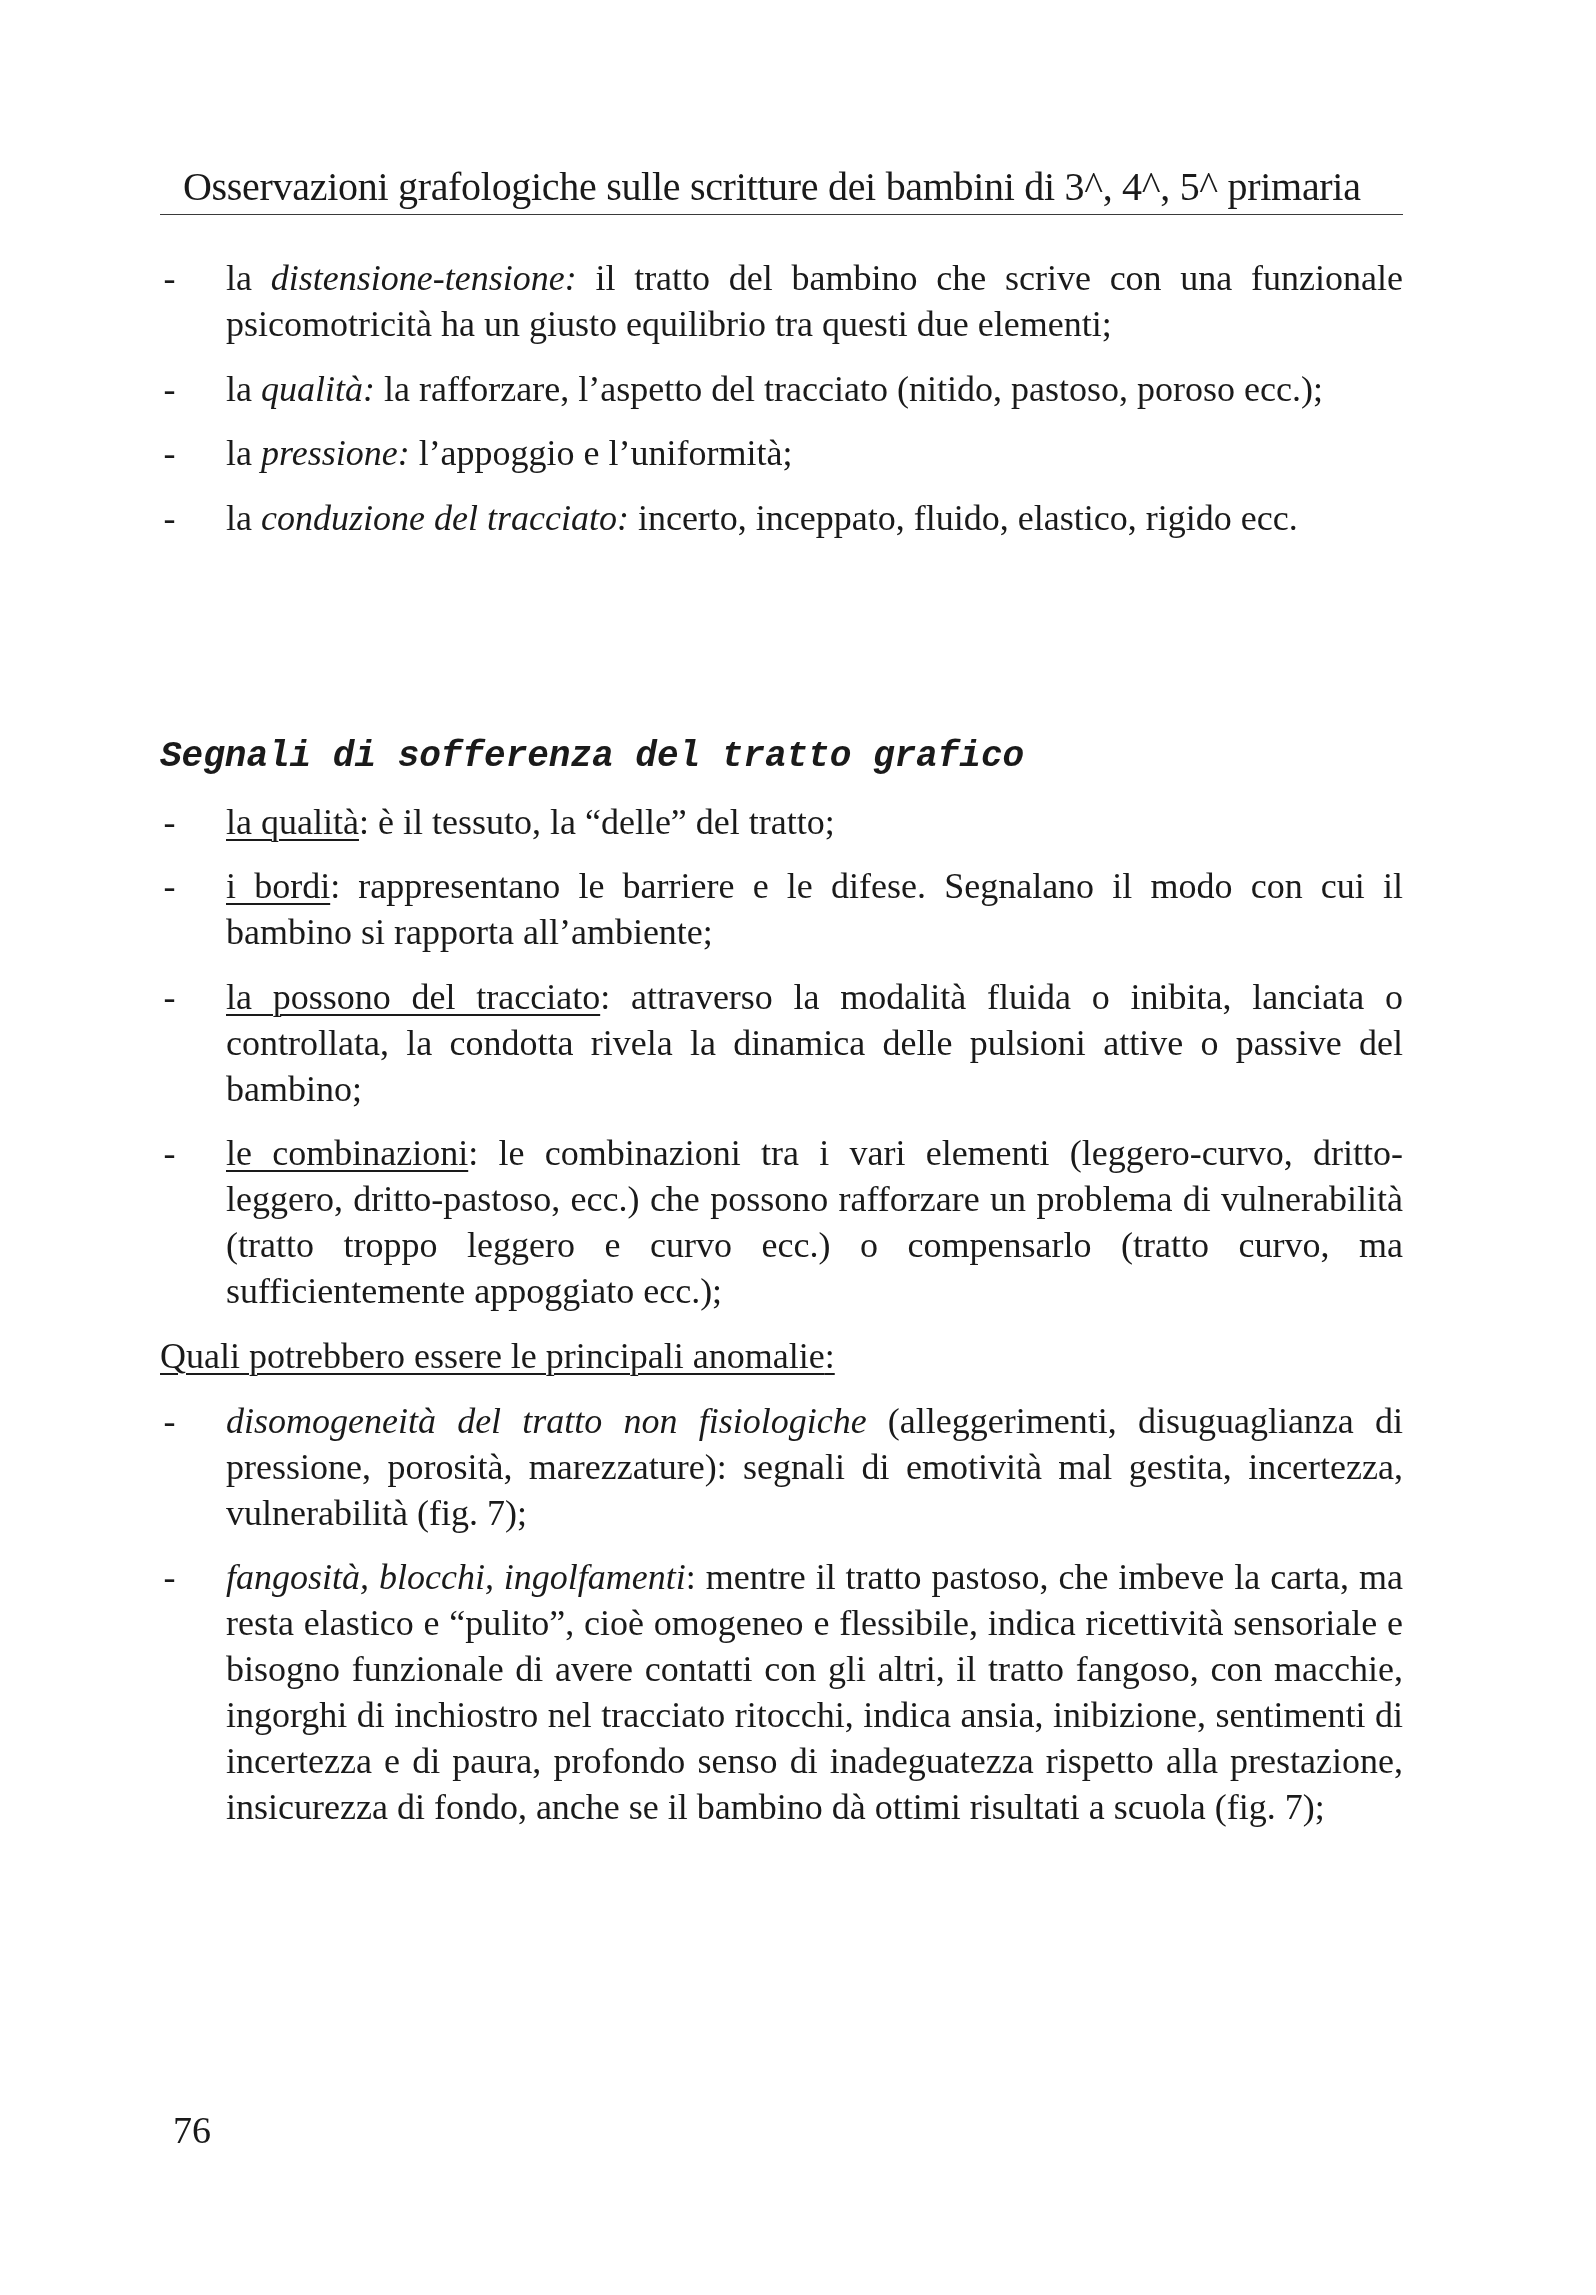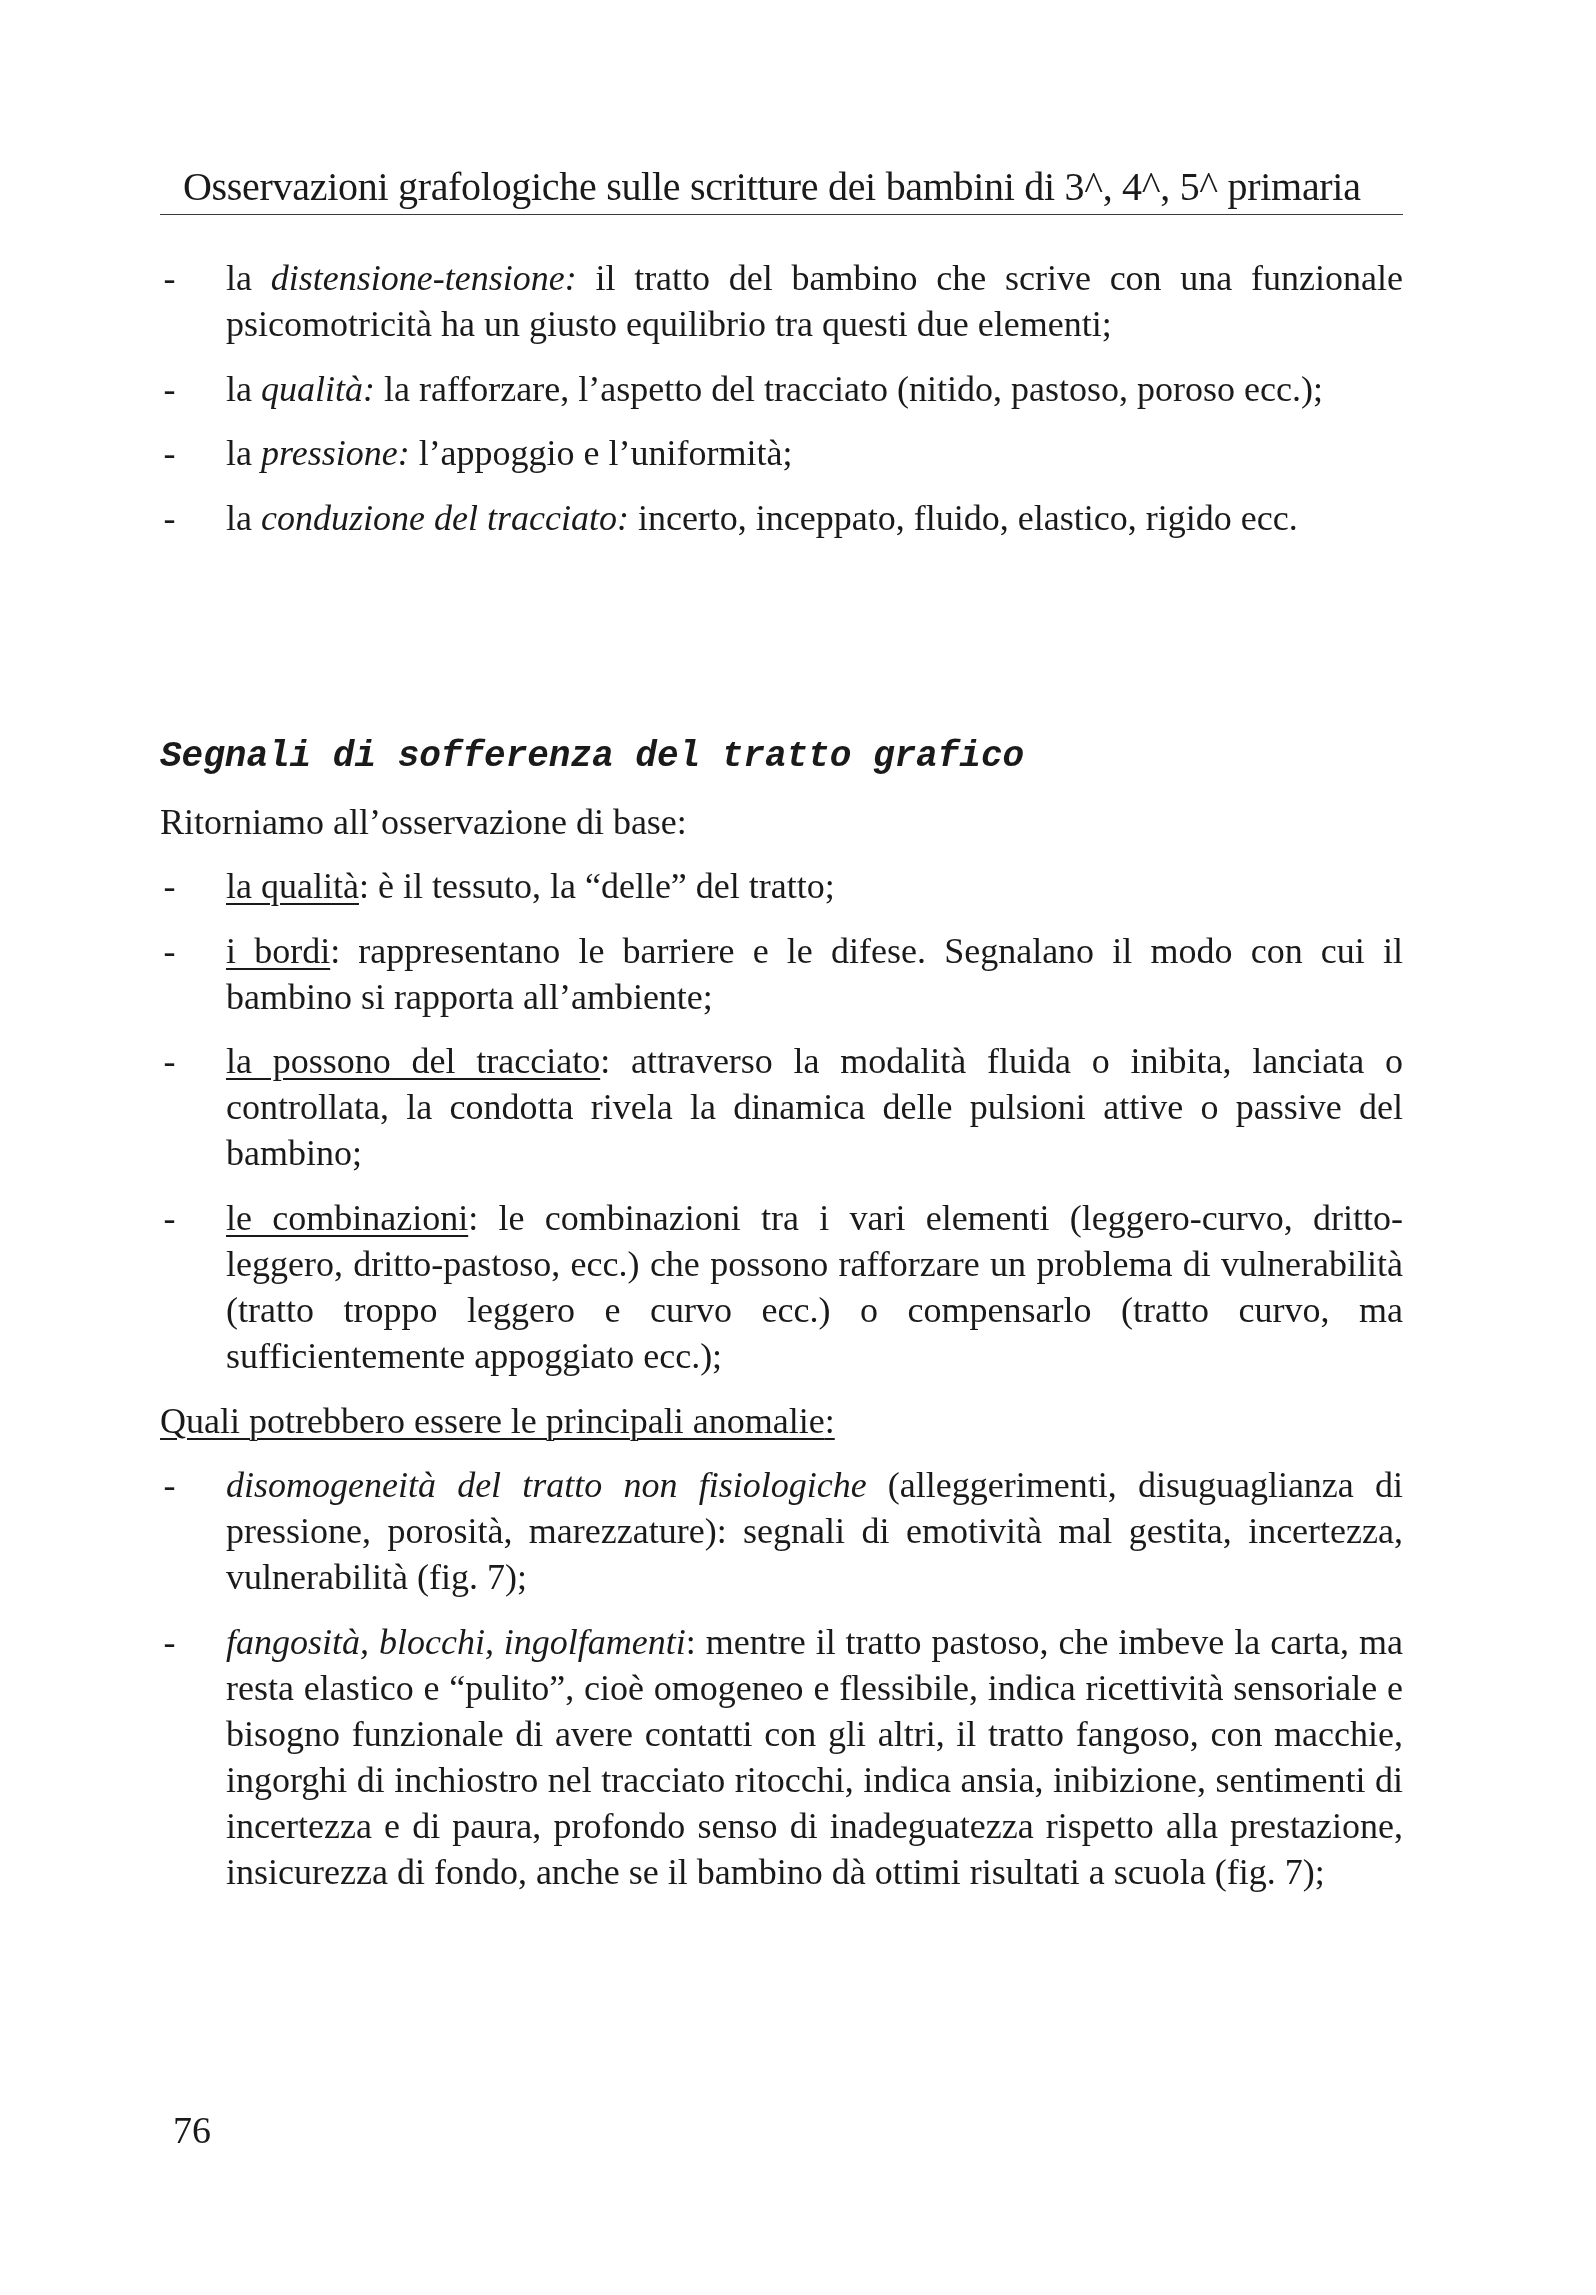--- a/index.html
+++ b/index.html
@@ -96,21 +96,20 @@
       <span>la </span><i>pressione:</i><span> l’appoggio e l’uniformità;</span>
     </div>
     <div class="item">
       <span class="dash">-</span>
       <span>la </span><i>conduzione del tracciato:</i><span> incerto, inceppato, fluido, elastico, rigido ecc.</span>
     </div>
   </div>
 
   <div class="body-text" style="top:734px;">
     <div class="para heading" style="margin-bottom:18.6px;">Segnali di sofferenza del tratto grafico</div>
-    <div class="para" style="margin-bottom:18.6px;">Ritorniamo all’osservazione di base:</div>
 
     <div class="item" style="margin-bottom:18.6px;">
       <span class="dash">-</span>
       <u>la qualità</u><span>: è il tessuto, la “delle” del tratto;</span>
     </div>
     <div class="item" style="margin-bottom:18.6px;">
       <span class="dash">-</span>
       <u>i bordi</u><span>: rappresentano le barriere e le difese. Segnalano il modo con cui il bambino si rapporta all’ambiente;</span>
     </div>
     <div class="item" style="margin-bottom:18.6px;">

